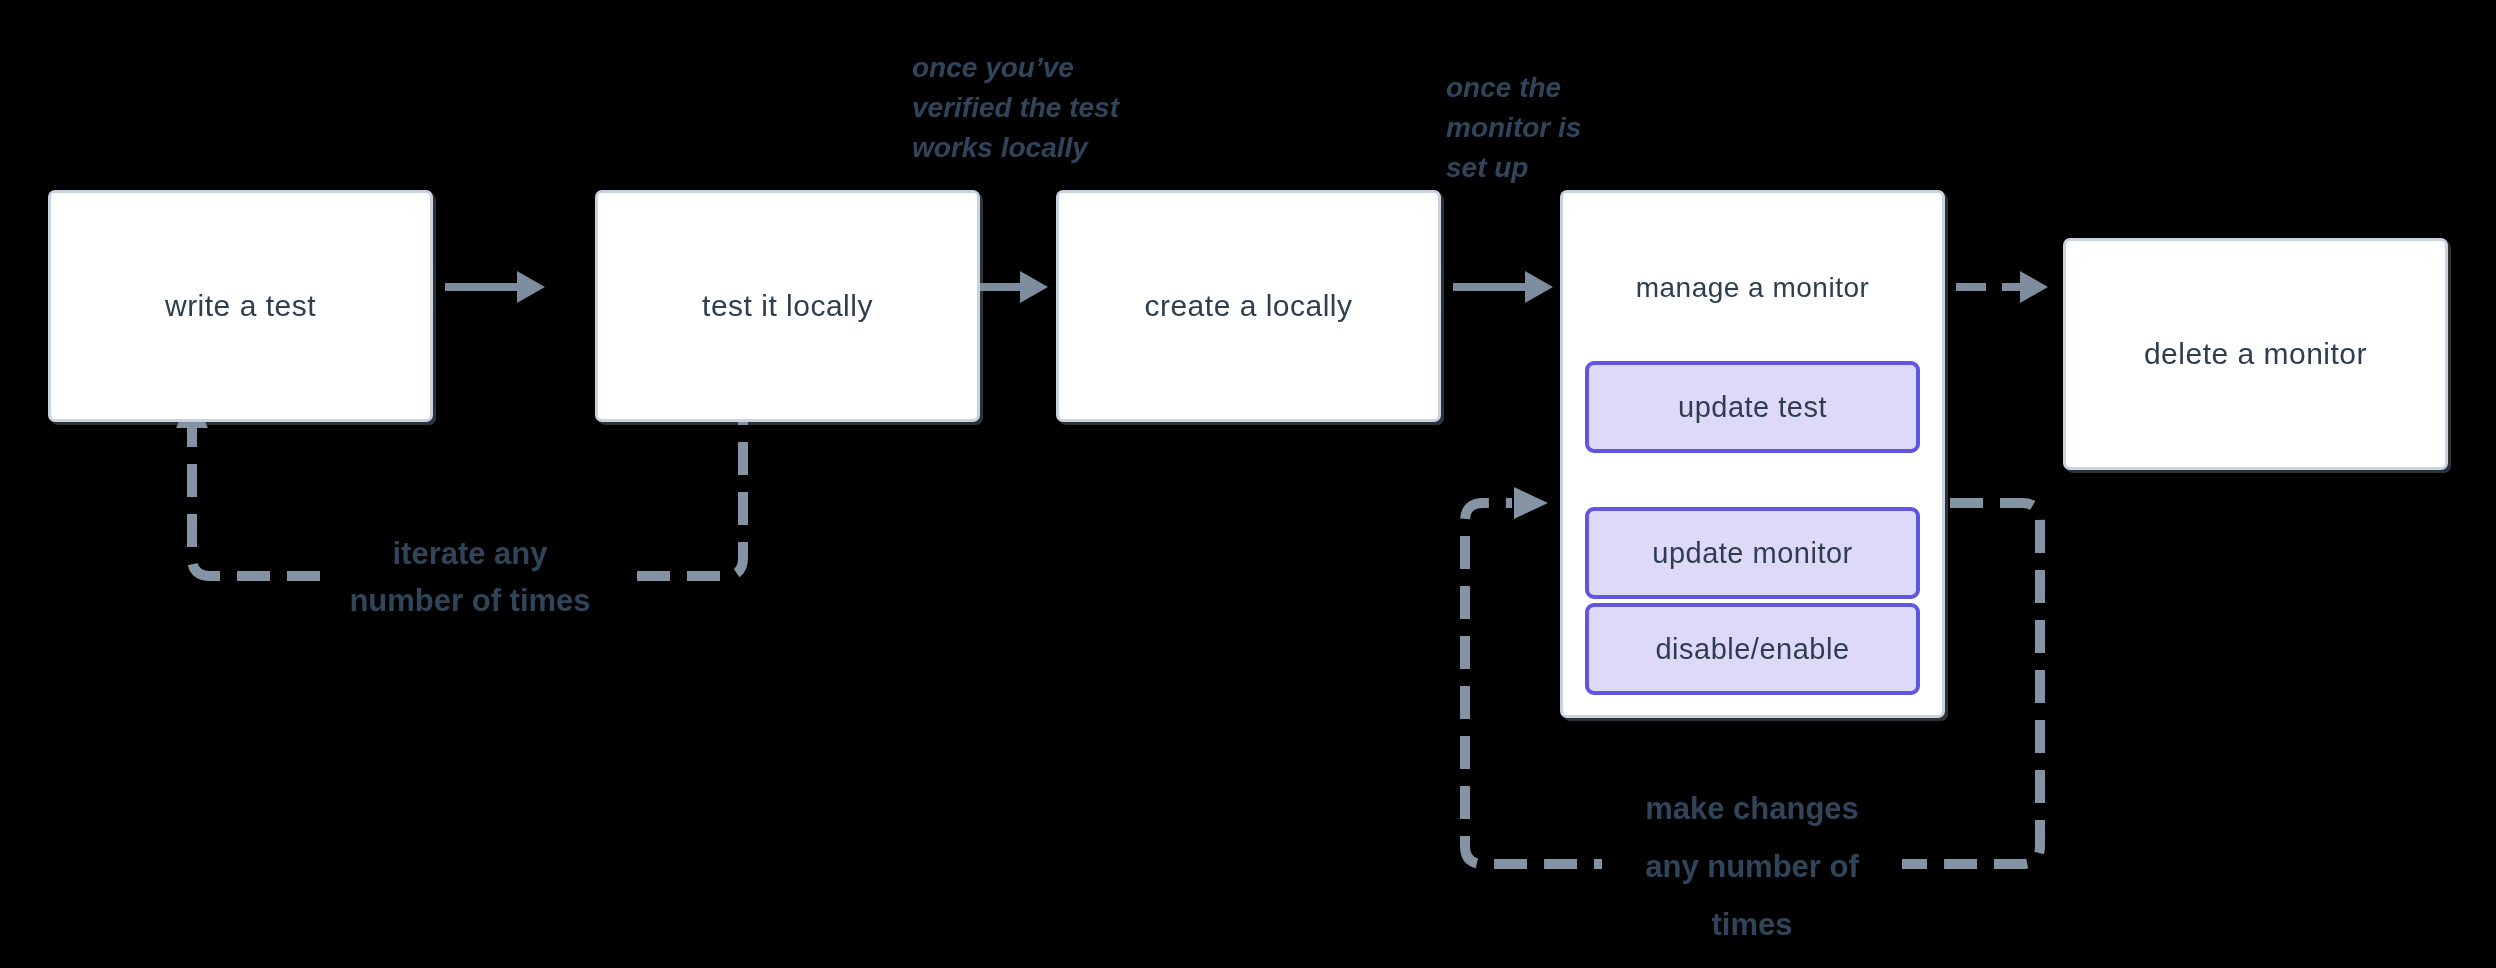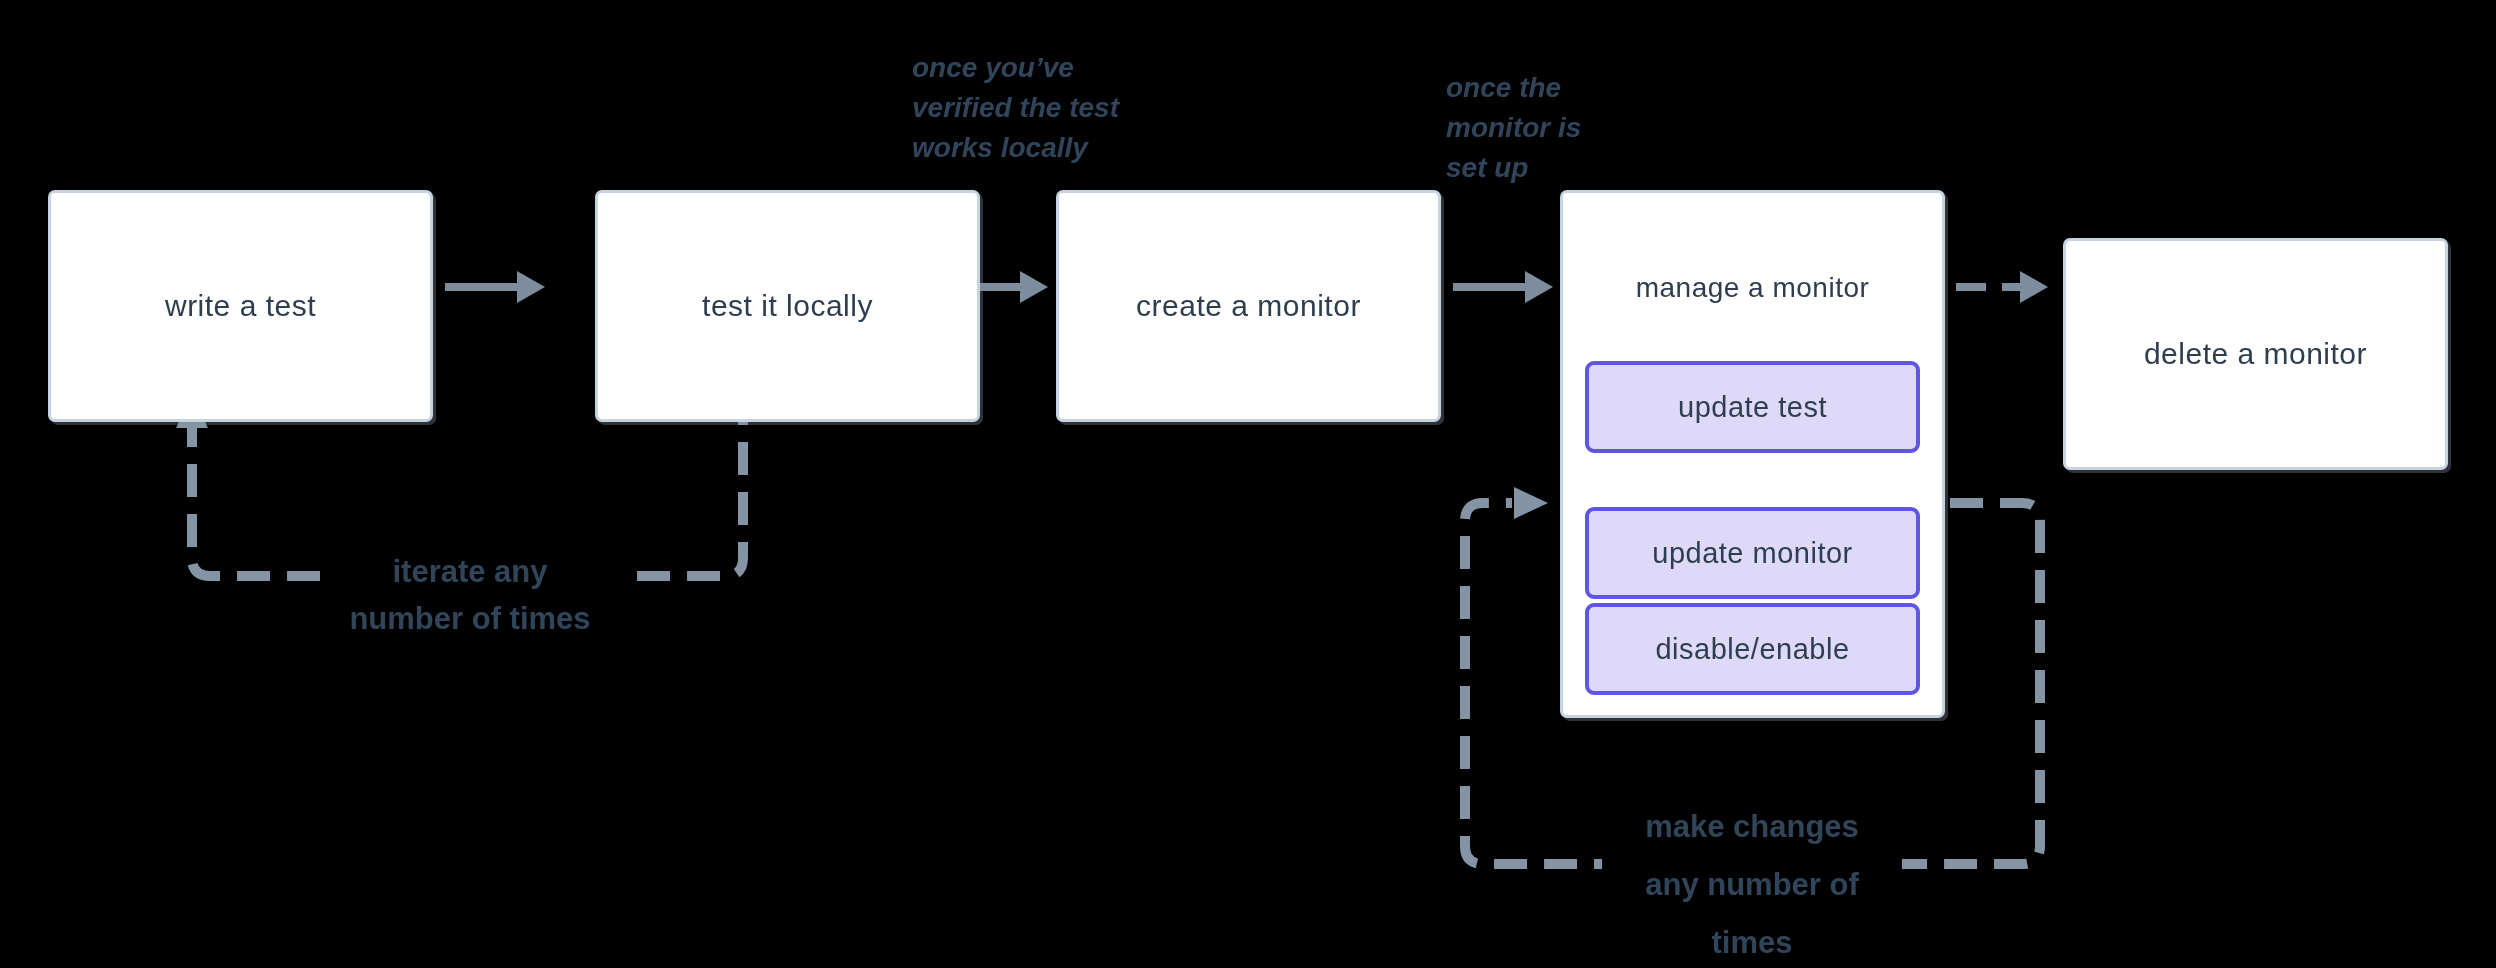--- a/index.html
+++ b/index.html
@@ -54,21 +54,20 @@
     line-height:40px;
     white-space:pre-line;
   }
   .loop-label{
     position:absolute;
     background:#000;
     color:var(--note,#31455a);
     font-weight:700;
     text-align:center;
     white-space:pre-line;
-    margin-top:18px;
   }
   .loop-label.l1{left:320px;top:530px;width:300px;font-size:31px;line-height:47px;}
   .loop-label.l2{left:1602px;top:780px;width:300px;font-size:31px;line-height:58px;}
 </style>
 </head>
 <body>
 
 <div class="canvas">
 
   <svg class="connectors" width="2496" height="968" viewBox="0 0 2496 968">
@@ -105,21 +104,21 @@
 
   <div class="node" style="left:48px;">
     <span class="label">write a test</span>
   </div>
 
   <div class="node" style="left:550px;margin-left:45px;">
     <span class="label">test it locally</span>
   </div>
 
   <div class="node" style="left:1056px;">
-    <span class="label">create a monitor</span>
+    <span class="label">create a locally</span>
   </div>
 
   <div class="node tall" style="left:1560px;">
     <div class="title">manage a monitor</div>
     <div class="subbtn b0">update test</div>
     <div class="subbtn b1">update monitor</div>
     <div class="subbtn b2">disable/enable</div>
   </div>
 
   <div class="node" style="left:2063px;margin-top:48px;">

